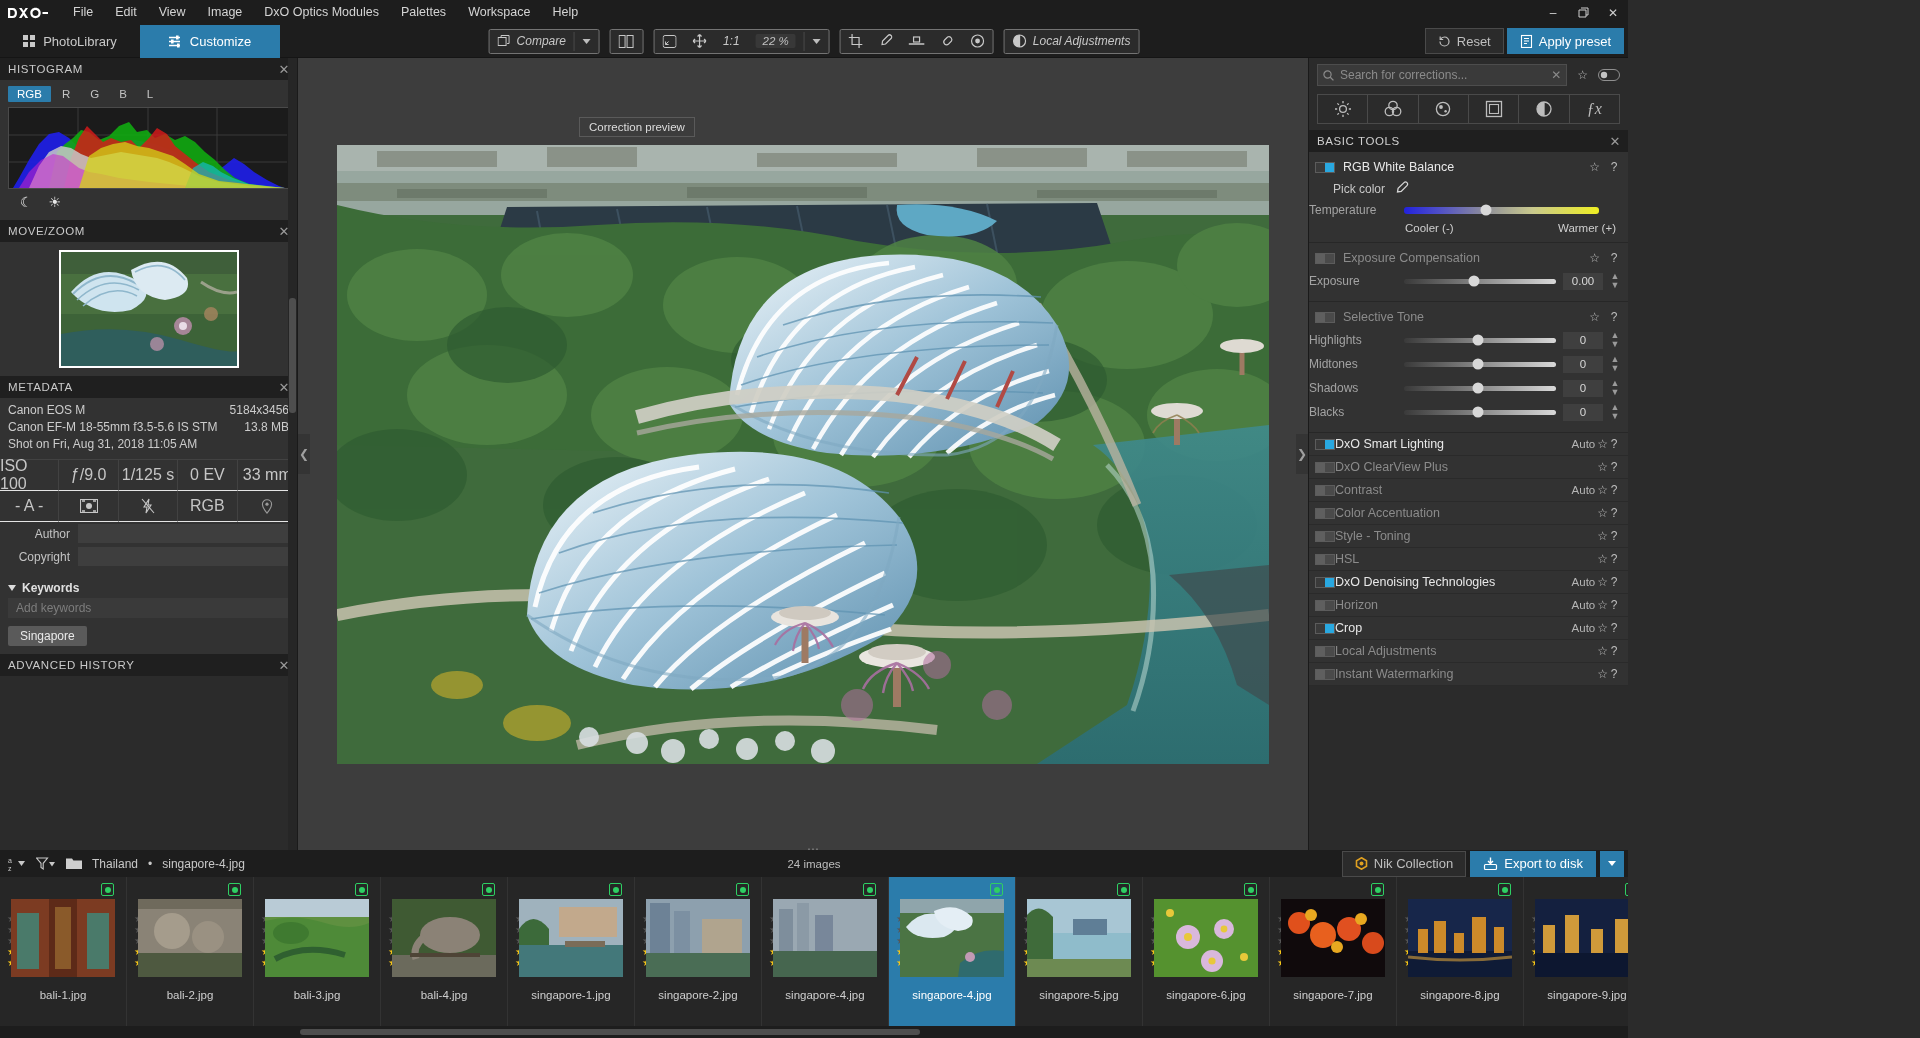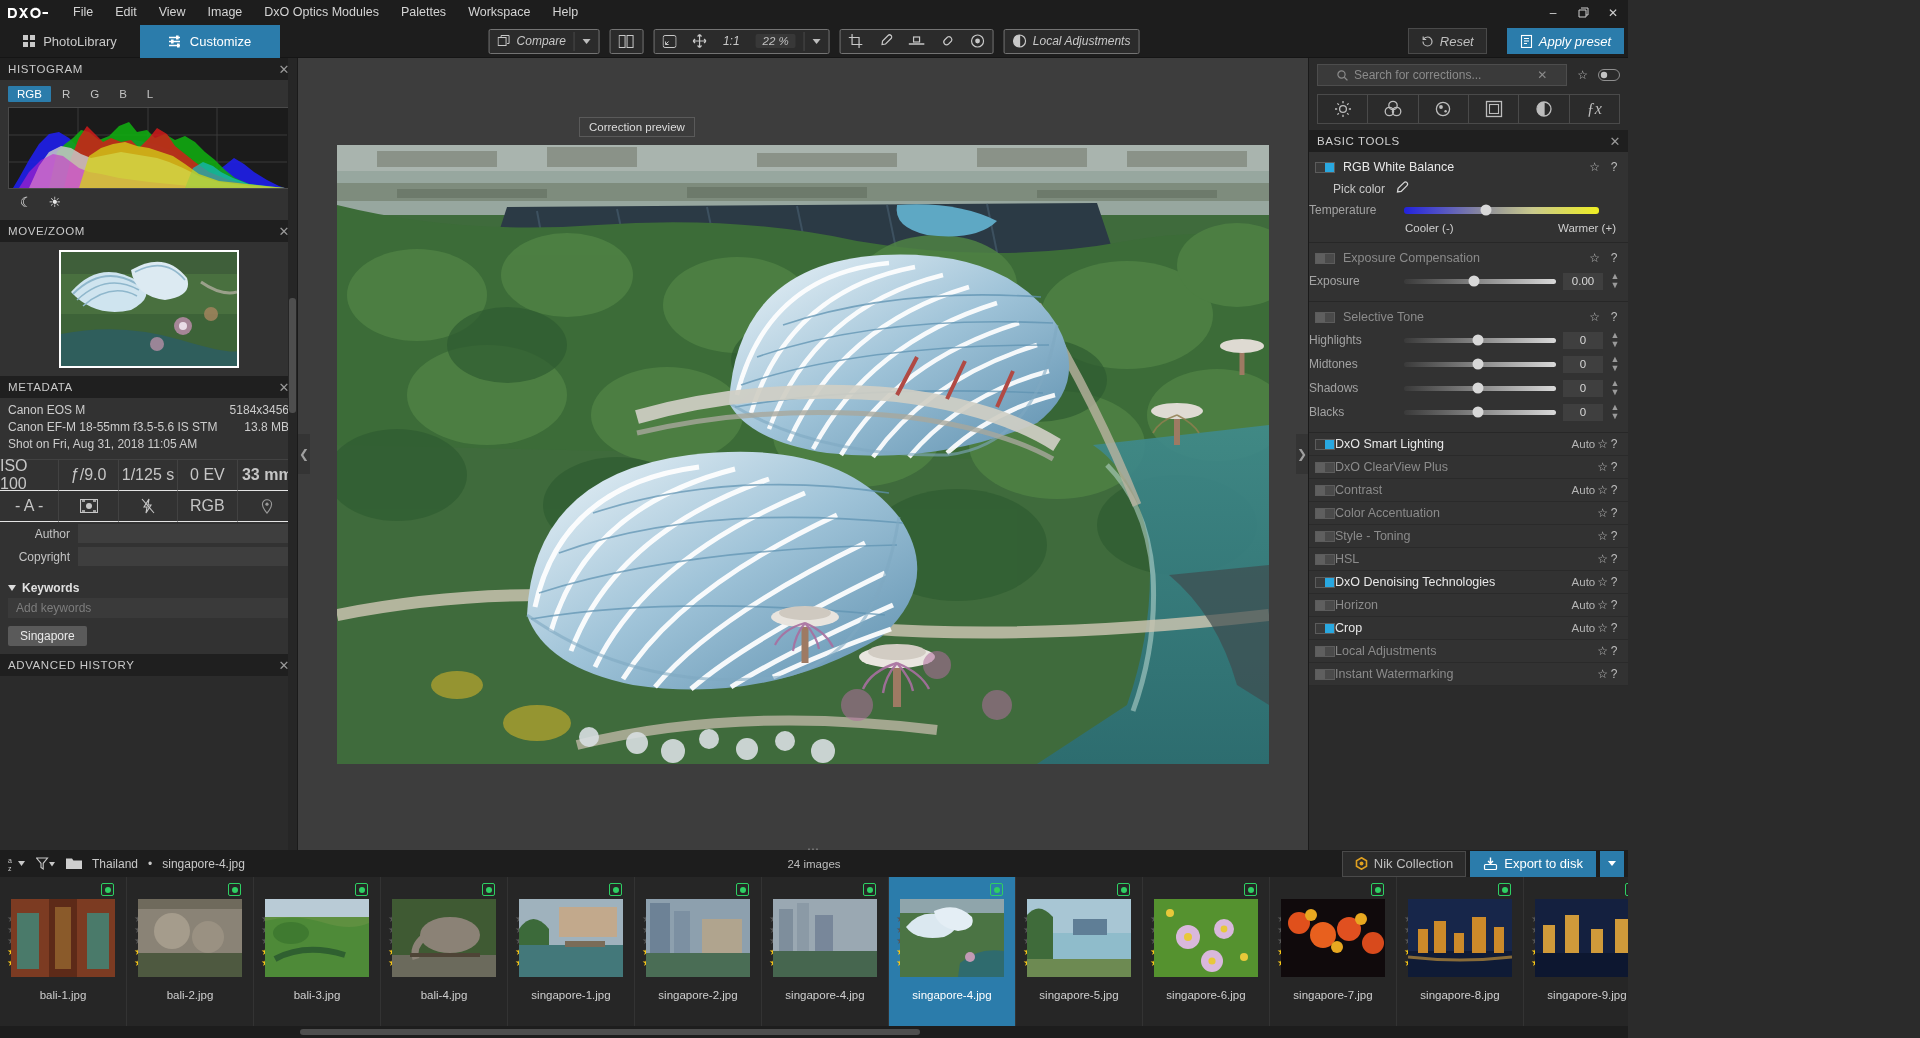--- a/index.html
+++ b/index.html
@@ -41,21 +41,21 @@
   }
   .tgroup { display: flex; align-items: center; height: 25px; border: 1px solid #737373;
             background: #2b2b2b; border-radius: 2px; margin: 0 5px; font-style: italic; }
   .tbtn { height: 23px; display: flex; align-items: center; justify-content: center;
           padding: 0 8px; font-size: 12px; color: #c8c8c8; gap: 6px; cursor: default; }
   .tsep { width: 1px; height: 19px; background: #4a4a4a; }
   .caret { width: 0; height: 0; border-left: 4px solid transparent; border-right: 4px solid transparent;
            border-top: 5px solid #bdbdbd; }
   .zoombox { background: #383838; padding: 1px 7px; font-size: 11.5px; border-radius: 2px; color:#c0c0c0; }
 
-  .topright { position: absolute; right: 4px; top: 3px; display: flex; gap: 20px; align-items: center; font-style: italic; }
+  .topright { position: absolute; right: 4px; top: 3px; display: flex; gap: 3px; align-items: center; }
   .btn-flat { height: 26px; display: flex; align-items: center; gap: 6px; padding: 0 12px;
               font-size: 13px; border: 1px solid #4a4a4a; background: #2b2b2b; color: #bfbfbf; }
   .btn-blue { height: 26px; display: flex; align-items: center; gap: 6px; padding: 0 12px;
               font-size: 13px; background: #2b7cab; color: #fff; border: 1px solid #2b7cab; }
 
   
   .main { position: absolute; top: 58px; left: 0; right: 0; bottom: 188px; display: flex; }
 
   
   .leftpanel { width: 298px; background: #2b2b2b; position: relative; display:flex; flex-direction:column;
@@ -76,21 +76,21 @@
 
   .mz-thumb { margin: 0 auto; width: 180px; height: 118px; border: 2px solid #fff; overflow: hidden; position: relative; }
   .mz-wrap { background:#323232; padding: 8px; display:flex; justify-content:center;}
 
   .meta-list { font-size: 12px; line-height: 17px; padding: 4px 8px 6px 8px; }
   .meta-row { display: flex; justify-content: space-between; color: #cccccc; }
   .exif-grid { display: grid; grid-template-columns: repeat(5, 1fr); border-top: 1px solid #424242; }
   .exif-cell { height: 31px; display: flex; align-items: center; justify-content: center;
                font-size: 16px; color: #c6c6c6; border-right: 1px solid #424242;
                border-bottom: 1px solid #e5e5e5; }
-  .exif-cell:nth-child(5n) { border-right: none; font-weight: bold; }
+  .exif-cell:nth-child(5n) { border-right: none; }
   .field-row { display: flex; align-items: center; padding: 2px 8px; gap: 8px; font-size: 12px; }
   .field-label { width: 62px; text-align: right; color: #c3c3c3; }
   .field-input { flex: 1; height: 19px; background: #3e3e3e; border: none; }
   .kw-head { display: flex; align-items: center; gap: 6px; font-size: 12px; color: #e0e0e0;
              padding: 6px 8px 3px 8px; font-weight: bold; }
   .kw-input { margin: 0 8px; height: 20px; background: #3a3a3a; display:flex; align-items:center;
               padding-left: 8px; font-size: 12px; color: #7d7d7d; }
   .kw-chip { display: inline-flex; align-items:center; margin: 8px 0 8px 8px; background: #5a5a5a;
              padding: 3px 12px; font-size: 12px; color: #eaeaea; border-radius: 2px;}
   .hist-entry { height: 20px; display: flex; align-items: center; justify-content: space-between;
@@ -114,21 +114,21 @@
   .tooltip {
     position: absolute; left: 281px; top: 59px; background: #3c3c3c; border: 1px solid #5a5a5a;
     padding: 3px 9px; font-size: 11.5px; color: #ddd; z-index: 40;
   }
 
   
   .rightpanel { width: 320px; background: #2b2b2b; border-left: 1px solid #1a1a1a;
                 display: flex; flex-direction: column; }
   .search-row { display:flex; align-items:center; gap:10px; padding: 6px 8px; }
   .search-box { flex:1; height: 22px; background: #3a3a3a; border: 1px solid #4d4d4d;
-                display:flex; align-items:center; padding: 0 19px; gap: 6px; font-size: 12px; color:#8b8b8b; }
+                display:flex; align-items:center; padding: 0 5px; gap: 6px; font-size: 12px; color:#8b8b8b; }
   .icon-tabs { display: flex; height: 30px; margin: 2px 8px 0 8px; border: 1px solid #4a4a4a; }
   .icon-tab { flex: 1; display:flex; align-items:center; justify-content:center;
               border-right: 1px solid #4a4a4a; color: #bdbdbd; }
   .icon-tab:last-child { border-right: none; }
   .section-head { height: 22px; background: #1f1f1f; display: flex; align-items: center;
                   padding: 0 8px; font-size: 11.5px; letter-spacing: .6px; color: #cfcfcf; position: relative; }
   .tool-block { background: #323232; border-bottom: 1px solid #272727; padding: 4px 0 8px 0; }
   .tool-title { display: flex; align-items: center; gap: 8px; padding: 4px 8px 4px 6px; font-size: 12.5px; }
   .toggle { width: 20px; height: 11px; background: #4a4a4a; border: 1px solid #5c5c5c;
             display: flex; align-items: center; flex: none; }

